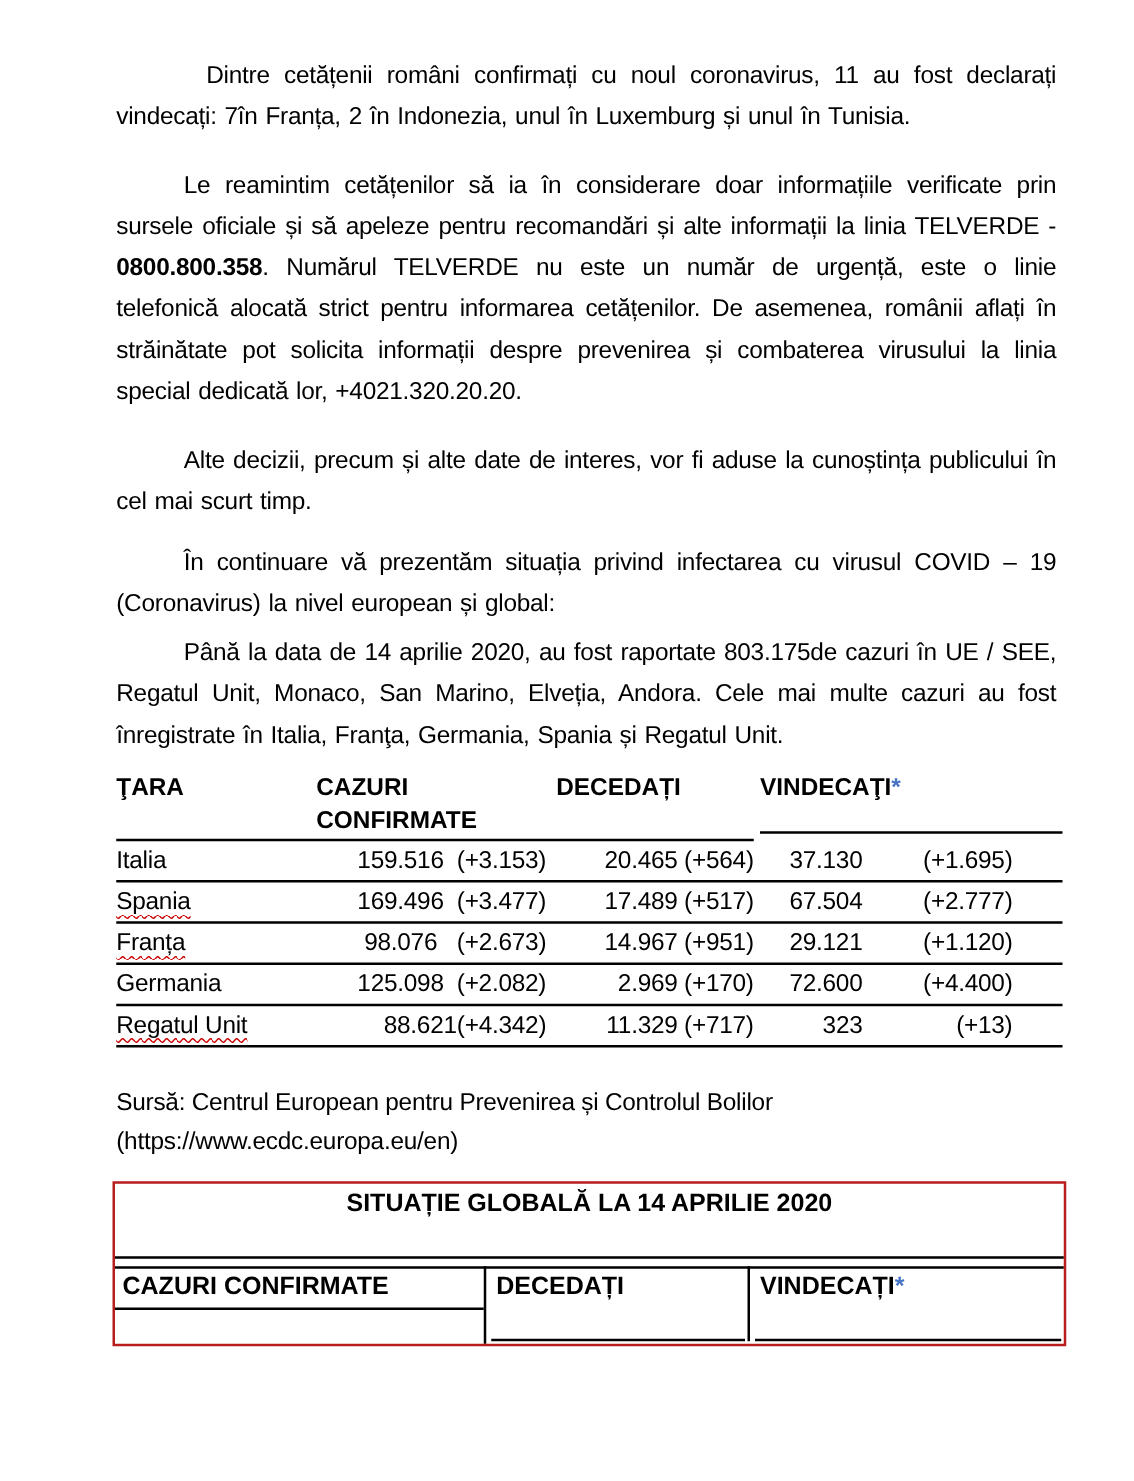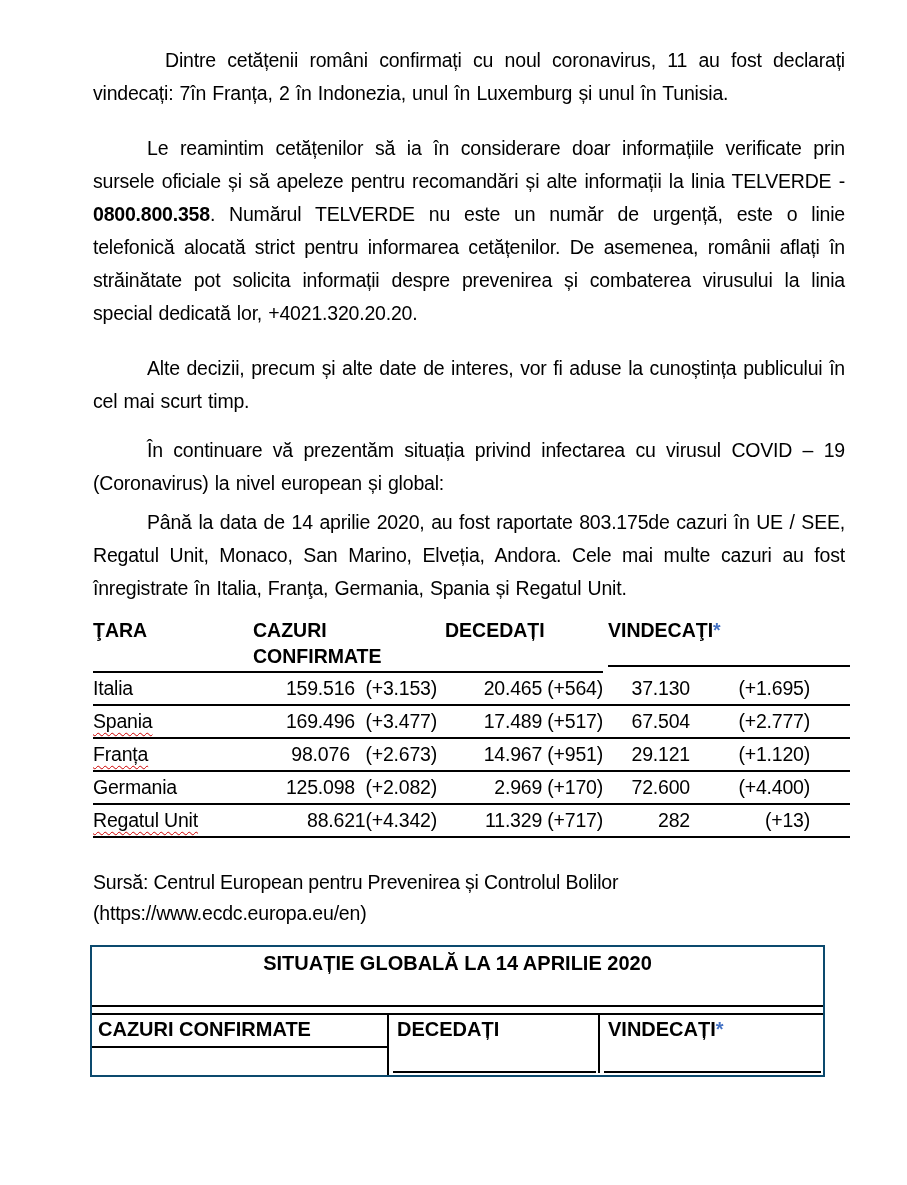--- a/index.html
+++ b/index.html
@@ -46,22 +46,22 @@
     text-decoration-color:#cc0000;
     text-decoration-thickness:1px;
     text-underline-offset:4px;
   }
   .star{color:#4472C4;font-weight:bold;}
   
   .source{margin-top:29px;font-size:19.5px;line-height:31px;letter-spacing:-0.2px;}
   
   .gtable{
     position:relative;margin-top:16px;margin-left:-3px;
-    width:731px;height:128px;border:2px solid #0c4a6e;
-    font-size:20px;font-weight:bold;
+    width:731px;height:128px;border:2px solid #b91c1c;
+    font-size:20px;font-weight:bold;padding-left:28px;
   }
   .gtitle{position:absolute;top:5px;left:0;right:0;text-align:center;}
   .gline{position:absolute;background:#000;}
   .ghead{position:absolute;top:71px;white-space:nowrap;}
 </style>
 </head>
 <body>
 
 <div class="page">
 
@@ -114,21 +114,21 @@
       <div class="cell-r">125.098  (+2.082)</div>
       <div class="cell-r">2.969 (+170)</div>
       <div class="cell-rec">72.600</div>
       <div class="cell-delta">(+4.400)</div>
     </div>
 
     <div class="erow">
       <div><span class="squiggle">Regatul Unit</span></div>
       <div class="cell-r">88.621(+4.342)</div>
       <div class="cell-r">11.329 (+717)</div>
-      <div class="cell-rec">282</div>
+      <div class="cell-rec">323</div>
       <div class="cell-delta">(+13)</div>
     </div>
   </div>
 
   <div class="source">
     <div>Sursă: Centrul European pentru Prevenirea și Controlul Bolilor</div>
     <div>(https://www.ecdc.europa.eu/en)</div>
   </div>
 
   <div class="gtable">

